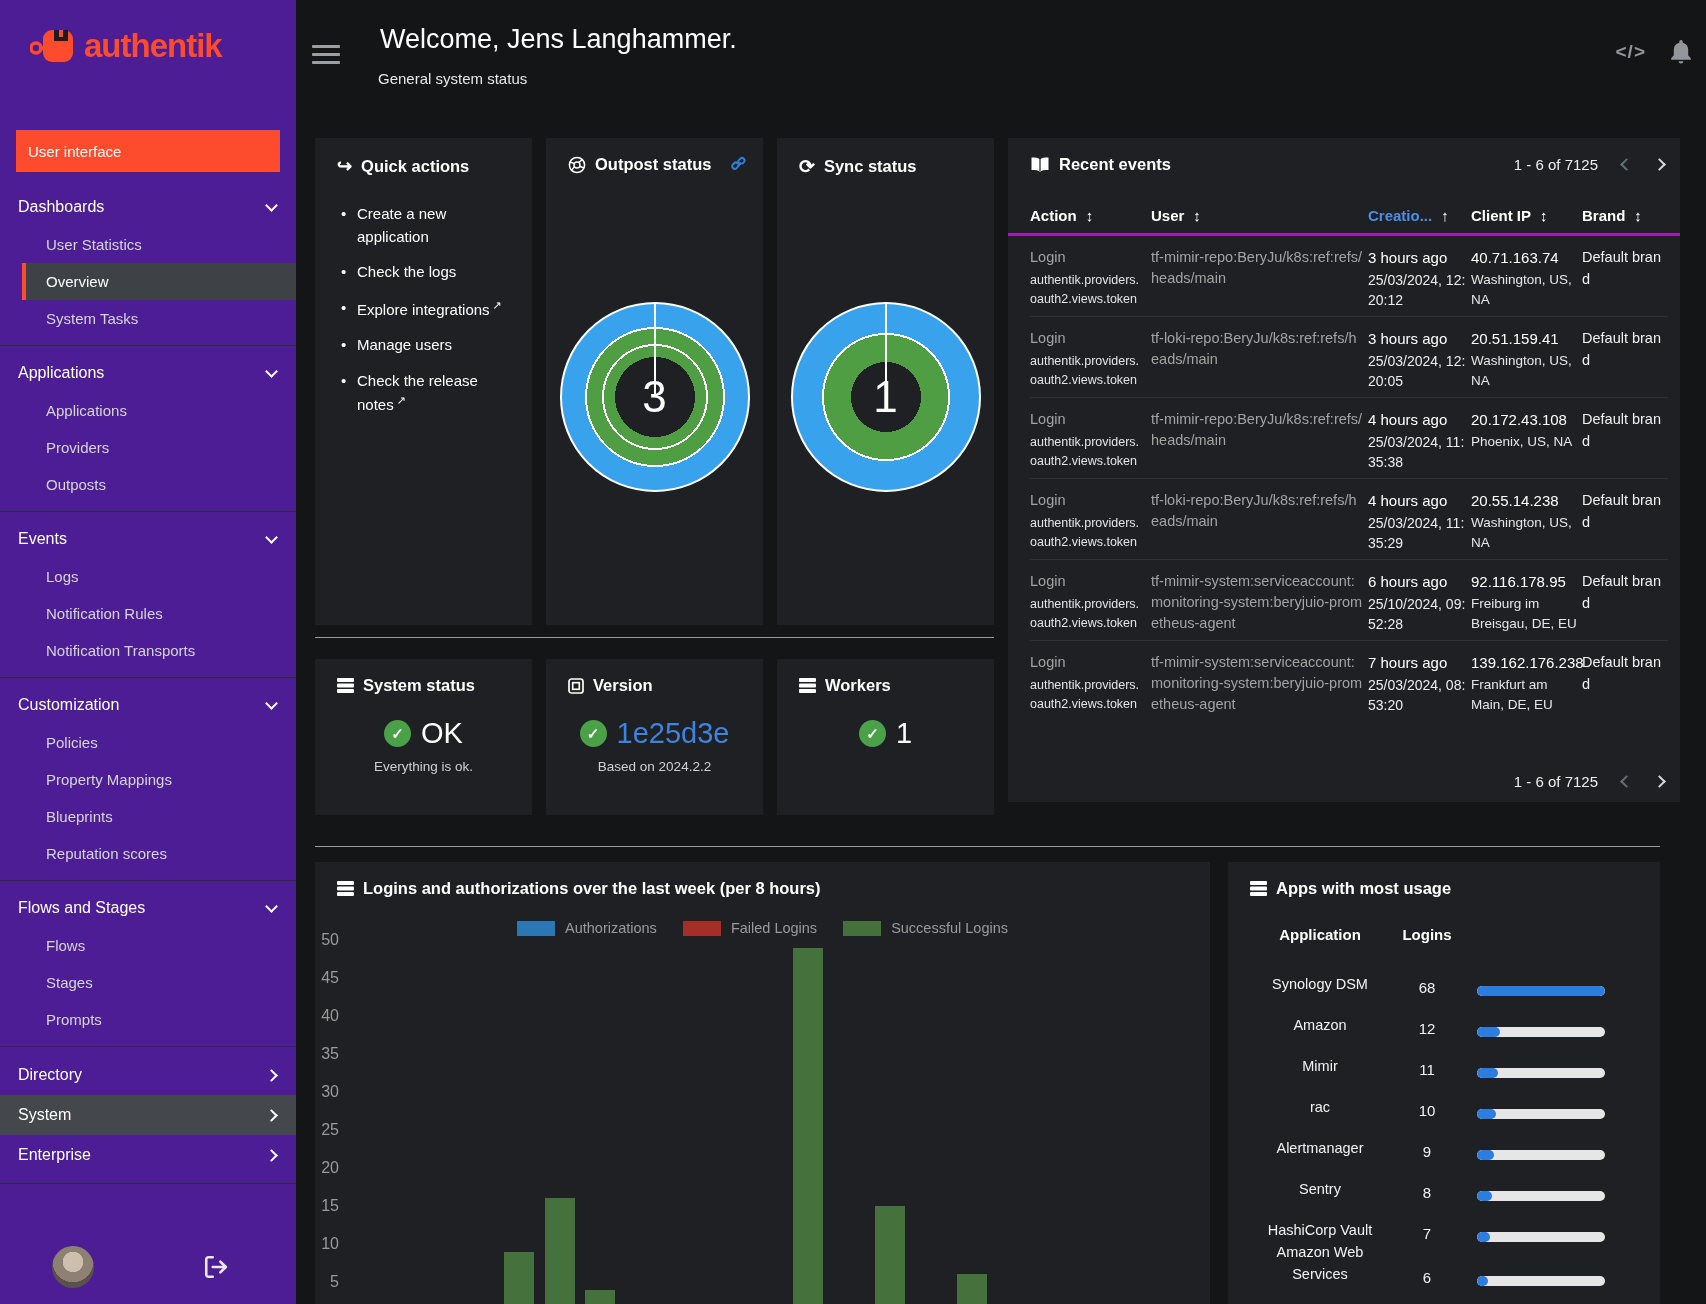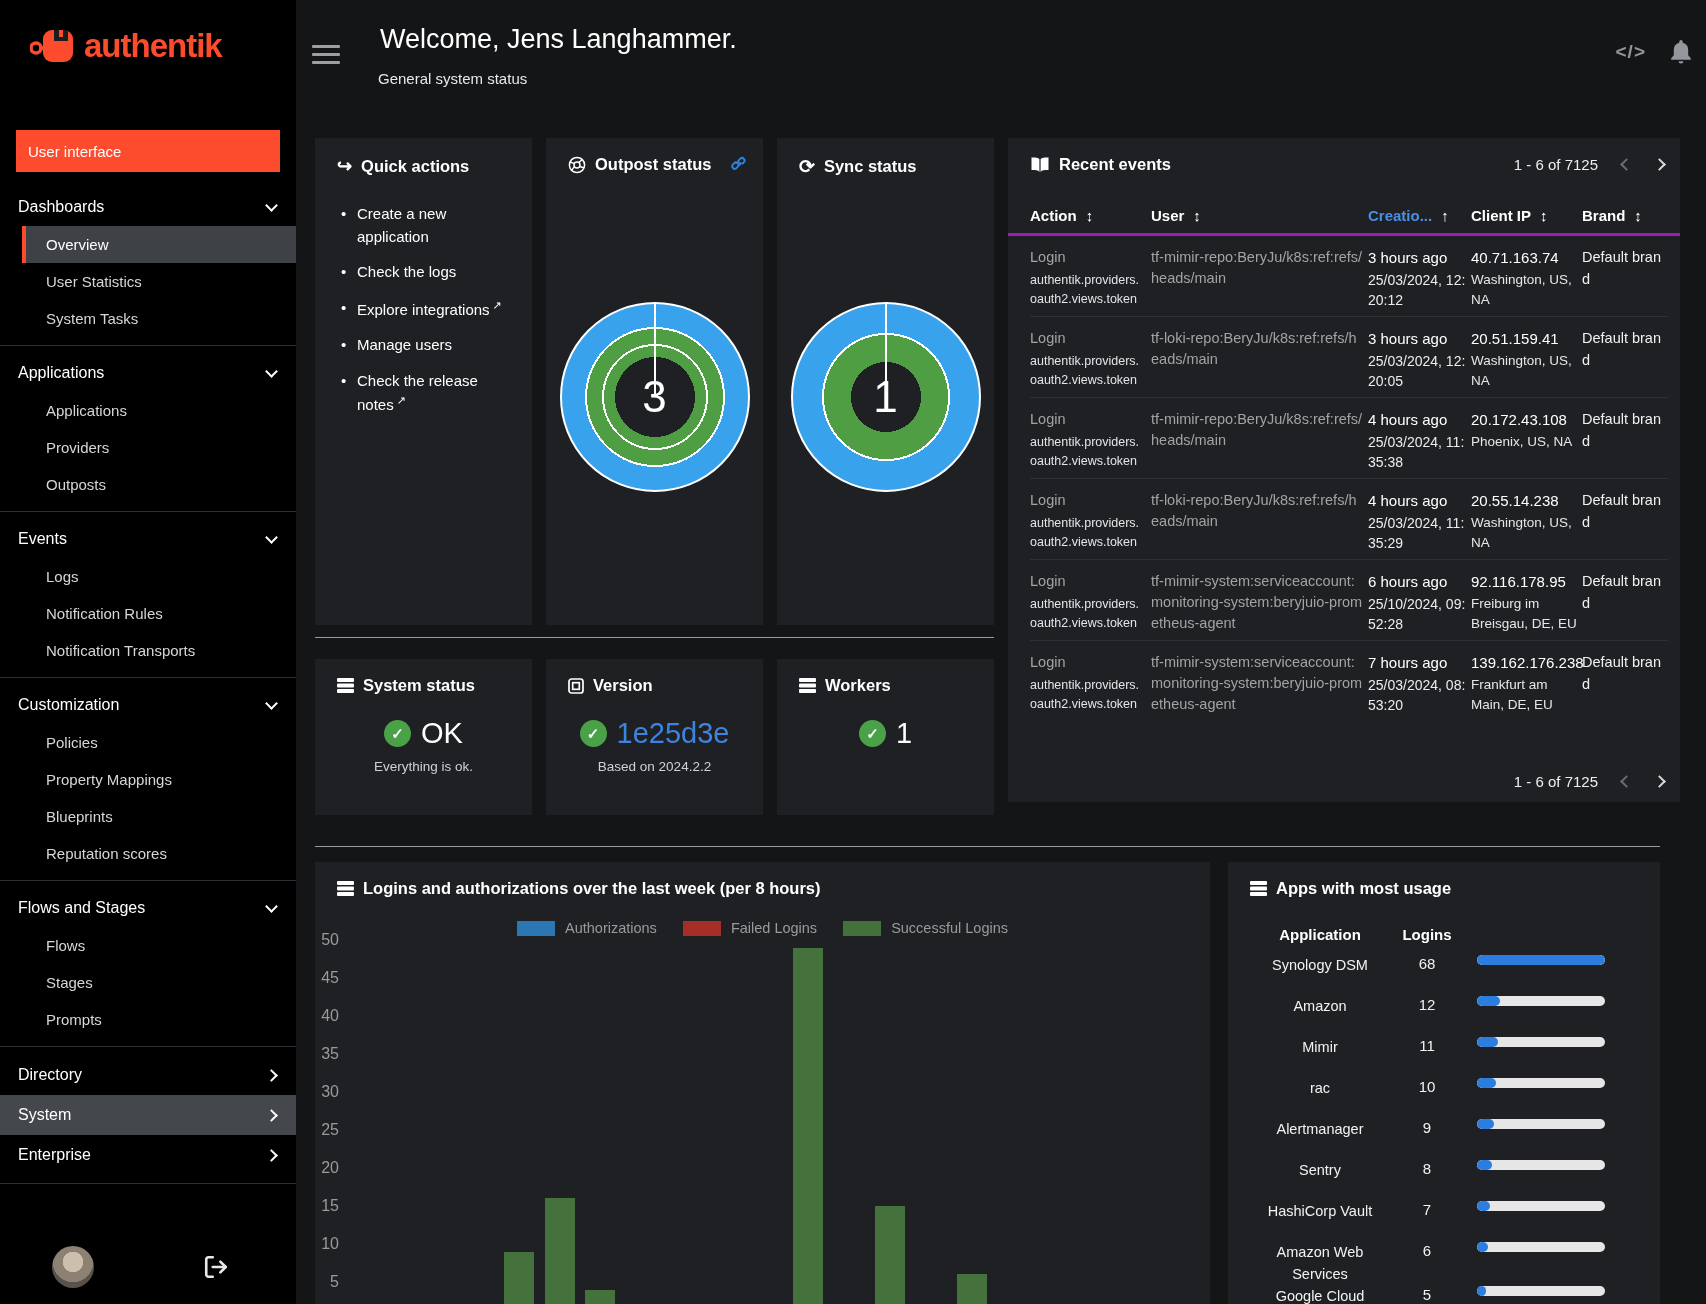--- a/index.html
+++ b/index.html
@@ -1,21 +1,21 @@
 <!DOCTYPE html>
 <html><head>
 <meta charset="utf-8">
 <style>
   * { margin:0; padding:0; box-sizing:border-box; }
   html,body { background:#000; }
   .page { position:relative; width:1706px; height:1304px; overflow:hidden;
           background:#141517; font-family:"Liberation Sans", sans-serif; color:#f0f0f0; }
 
   
-  .sidebar { position:absolute; left:0; top:0; width:296px; height:1304px; background:#000000; }
+  .sidebar { position:absolute; left:0; top:0; width:296px; height:1304px; background:#4c1d95; }
   .logo { position:absolute; left:30px; top:26px; display:flex; align-items:center; gap:8px; }
   .logo-mark { width:46px; height:40px; }
   .logo-text { color:#fd4b2d; font-size:33px; font-weight:bold; letter-spacing:-1px; }
   .ui-btn { position:absolute; left:16px; top:130px; width:264px; height:42px; background:#fd4b2d;
             border:none; color:#fff; font-size:15px; text-align:left; padding-left:12px;
             font-family:inherit; cursor:pointer; }
   nav { position:absolute; left:0; top:188px; width:100%; }
   .sec-h { height:38px; display:flex; align-items:center; justify-content:space-between;
            padding:0 20px 0 18px; font-size:16px; color:#fff; cursor:pointer; }
   .sec-h.tall { height:40px; }
@@ -117,21 +117,21 @@
   .leg-item { display:flex; align-items:center; gap:10px; font-size:14.5px; color:#9a9a9a; }
   .leg-sw { width:38px; height:15px; }
   .ytick { position:absolute; left:0; width:24px; text-align:right; font-size:16px; color:#9a9a9a; }
   .cbar { position:absolute; width:30px; }
 
   
   .apps-head { display:flex; padding-left:30px; margin-top:28px; font-size:15px; font-weight:bold; color:#fff; }
   .ah1 { width:124px; text-align:center; }
   .ah2 { width:90px; text-align:center; }
   .app-rows { padding-left:30px; margin-top:12px; }
-  .app-row { display:flex; align-items:flex-start; min-height:41px; }
+  .app-row { display:flex; align-items:flex-end; min-height:41px; }
   .app-name { width:124px; text-align:center; font-size:14.5px; color:#f2f2f2; line-height:1.5; }
   .app-name span { display:inline-block; max-width:120px; }
   .app-logins { width:90px; text-align:center; font-size:15px; color:#f2f2f2; }
   .usage-track { width:128px; height:10px; border-radius:5px; background:#e6e6e6; margin-left:5px;
                  position:relative; overflow:hidden; }
   .usage-fill { position:absolute; left:0; top:0; height:10px; border-radius:5px; background:#2b7de0; }
 
   svg { display:block; }
 </style>
 </head>
@@ -152,25 +152,25 @@
       <span class="logo-text">authentik</span>
     </div>
 
     <button class="ui-btn">User interface</button>
 
     <nav>
       <div class="sec-h">
         <span>Dashboards</span>
         <span class="chev"></span>
       </div>
+      <div class="item">
+          <span>User Statistics</span>
+        </div>
       <div class="item active">
           <span>Overview</span>
-        </div>
-      <div class="item">
-          <span>User Statistics</span>
         </div>
       <div class="item">
           <span>System Tasks</span>
         </div>
       <div class="sep"></div>
 
       <div class="sec-h">
         <span>Applications</span>
         <span class="chev"></span>
       </div>

